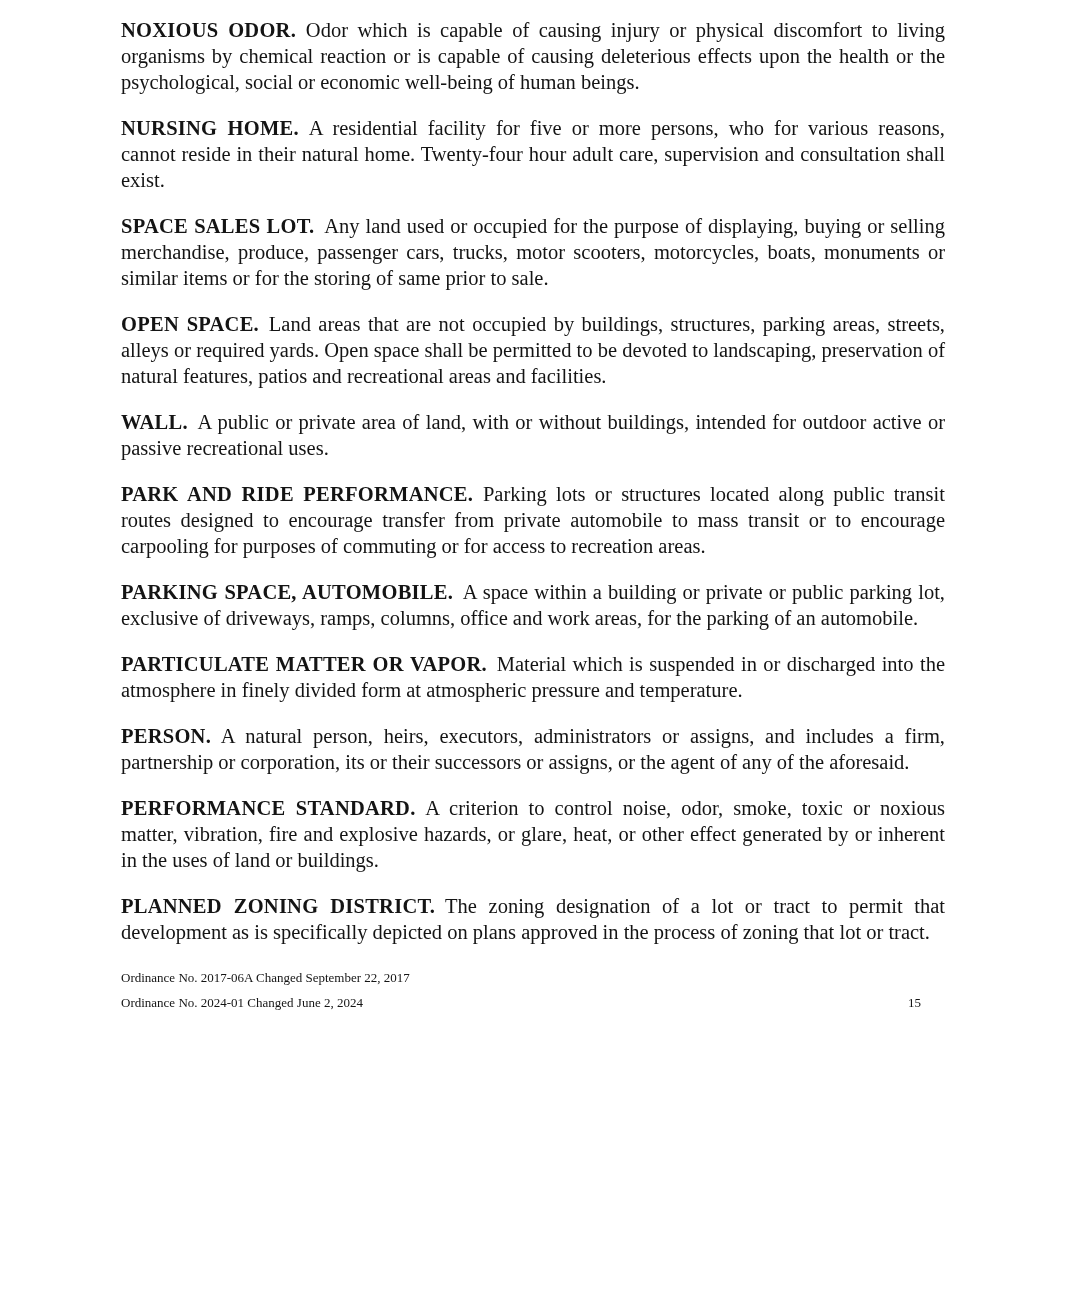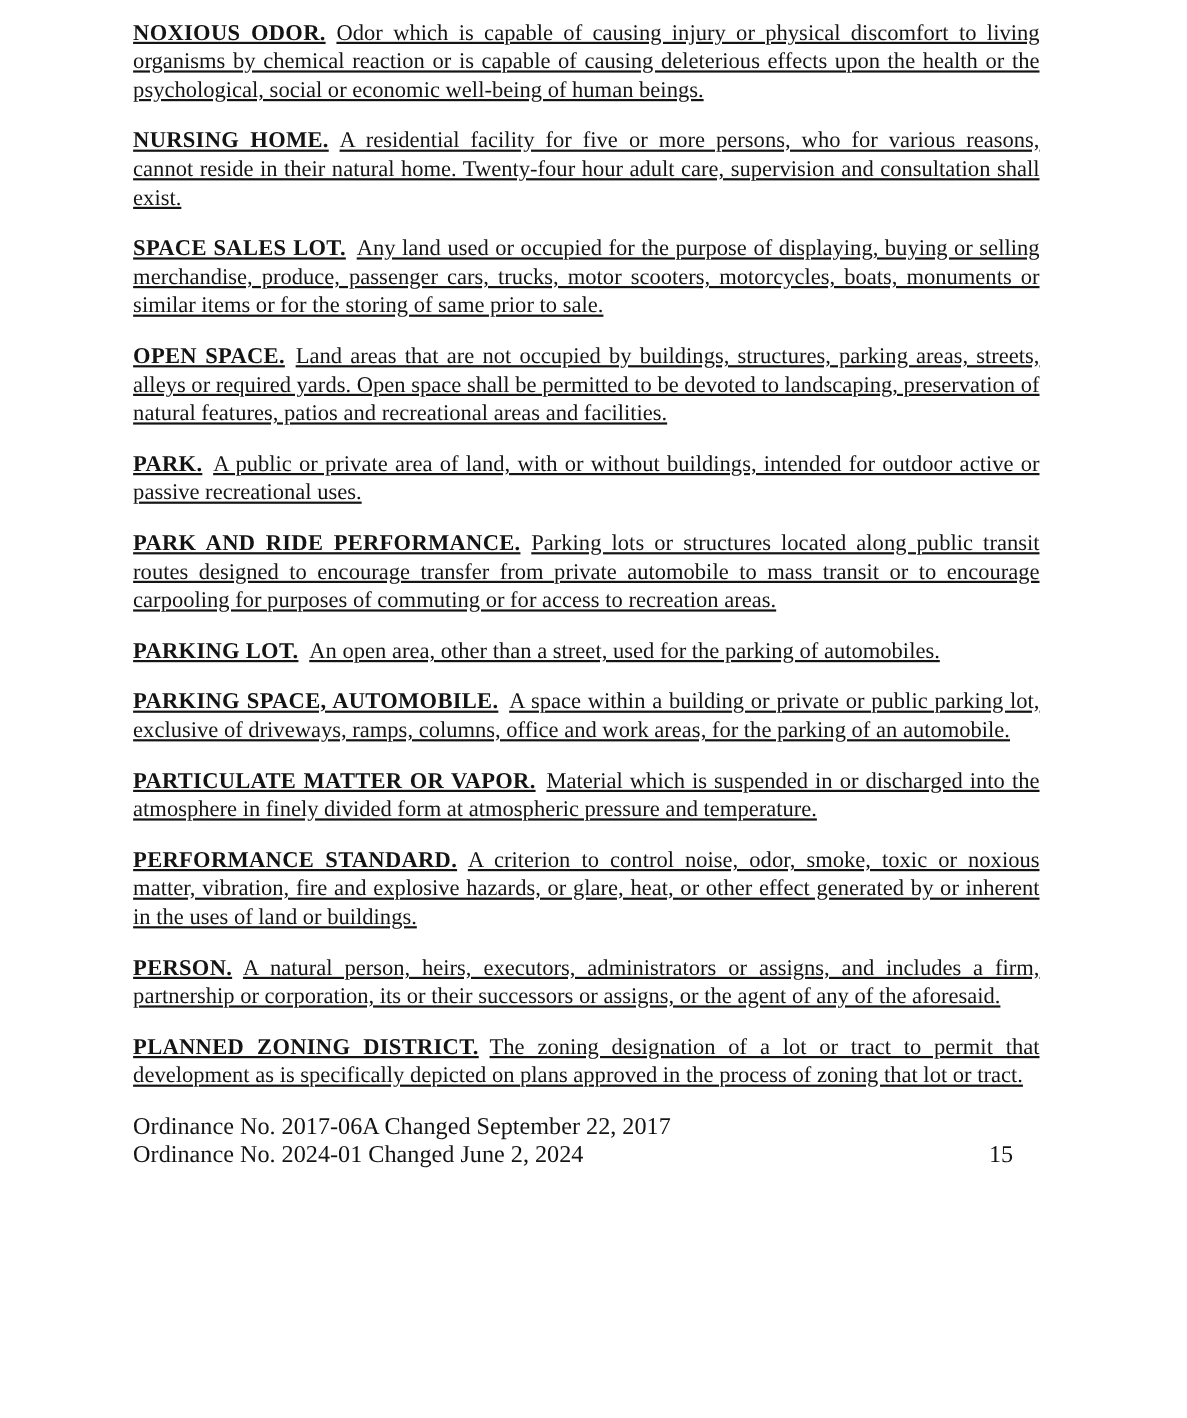--- a/index.html
+++ b/index.html
@@ -20,57 +20,55 @@
     height: 1289px;
     padding: 17px 134px 0 121px;
     background: #ffffff;
   }
   .def {
     margin: 0 0 20px 0;
     font-size: 20.5px;
     line-height: 26px;
     text-align: justify;
     text-justify: inter-word;
-    text-decoration: underline;
   }
   .term {
     font-weight: bold;
     letter-spacing: 0.25px;
     margin-right: 0.48em;
   }
   .footer {
     margin-top: 8px;
-    font-size: 22px;
+    font-size: 13px;
     line-height: 25px;
   }
   .footer-row {
     display: flex;
     justify-content: space-between;
     align-items: baseline;
   }
   .pagenum {
     margin-right: 24px;
   }
 </style>
 </head>
 <body>
 
 <main class="page">
   <section class="content">
       <p class="def"><strong class="term">NOXIOUS ODOR.</strong><span>Odor which is capable of causing injury or physical discomfort to living organisms by chemical reaction or is capable of causing deleterious effects upon the health or the psychological, social or economic well-being of human beings.</span></p>
       <p class="def"><strong class="term">NURSING HOME.</strong><span>A residential facility for five or more persons, who for various reasons, cannot reside in their natural home. Twenty-four hour adult care, supervision and consultation shall exist.</span></p>
       <p class="def"><strong class="term">SPACE SALES LOT.</strong><span>Any land used or occupied for the purpose of displaying, buying or selling merchandise, produce, passenger cars, trucks, motor scooters, motorcycles, boats, monuments or similar items or for the storing of same prior to sale.</span></p>
       <p class="def"><strong class="term">OPEN SPACE.</strong><span>Land areas that are not occupied by buildings, structures, parking areas, streets, alleys or required yards. Open space shall be permitted to be devoted to landscaping, preservation of natural features, patios and recreational areas and facilities.</span></p>
-      <p class="def"><strong class="term">PARK.</strong><span>A public or private area of land, with or without buildings, intended for outdoor active or passive recreational uses.</span></p>
+      <p class="def"><strong class="term">WALL.</strong><span>A public or private area of land, with or without buildings, intended for outdoor active or passive recreational uses.</span></p>
       <p class="def"><strong class="term">PARK AND RIDE PERFORMANCE.</strong><span>Parking lots or structures located along public transit routes designed to encourage transfer from private automobile to mass transit or to encourage carpooling for purposes of commuting or for access to recreation areas.</span></p>
-      <p class="def"><strong class="term">PARKING LOT.</strong><span>An open area, other than a street, used for the parking of automobiles.</span></p>
       <p class="def"><strong class="term">PARKING SPACE, AUTOMOBILE.</strong><span>A space within a building or private or public parking lot, exclusive of driveways, ramps, columns, office and work areas, for the parking of an automobile.</span></p>
       <p class="def"><strong class="term">PARTICULATE MATTER OR VAPOR.</strong><span>Material which is suspended in or discharged into the atmosphere in finely divided form at atmospheric pressure and temperature.</span></p>
+      <p class="def"><strong class="term">PERSON.</strong><span>A natural person, heirs, executors, administrators or assigns, and includes a firm, partnership or corporation, its or their successors or assigns, or the agent of any of the aforesaid.</span></p>
       <p class="def"><strong class="term">PERFORMANCE STANDARD.</strong><span>A criterion to control noise, odor, smoke, toxic or noxious matter, vibration, fire and explosive hazards, or glare, heat, or other effect generated by or inherent in the uses of land or buildings.</span></p>
-      <p class="def"><strong class="term">PERSON.</strong><span>A natural person, heirs, executors, administrators or assigns, and includes a firm, partnership or corporation, its or their successors or assigns, or the agent of any of the aforesaid.</span></p>
       <p class="def"><strong class="term">PLANNED ZONING DISTRICT.</strong><span>The zoning designation of a lot or tract to permit that development as is specifically depicted on plans approved in the process of zoning that lot or tract.</span></p>
     </section>
 
   <footer class="footer">
     <div class="footer-row">
       <span>Ordinance No. 2017-06A Changed September 22, 2017</span>
     </div>
     <div class="footer-row">
       <span>Ordinance No. 2024-01 Changed June 2, 2024</span>
       <span class="pagenum">15</span>

